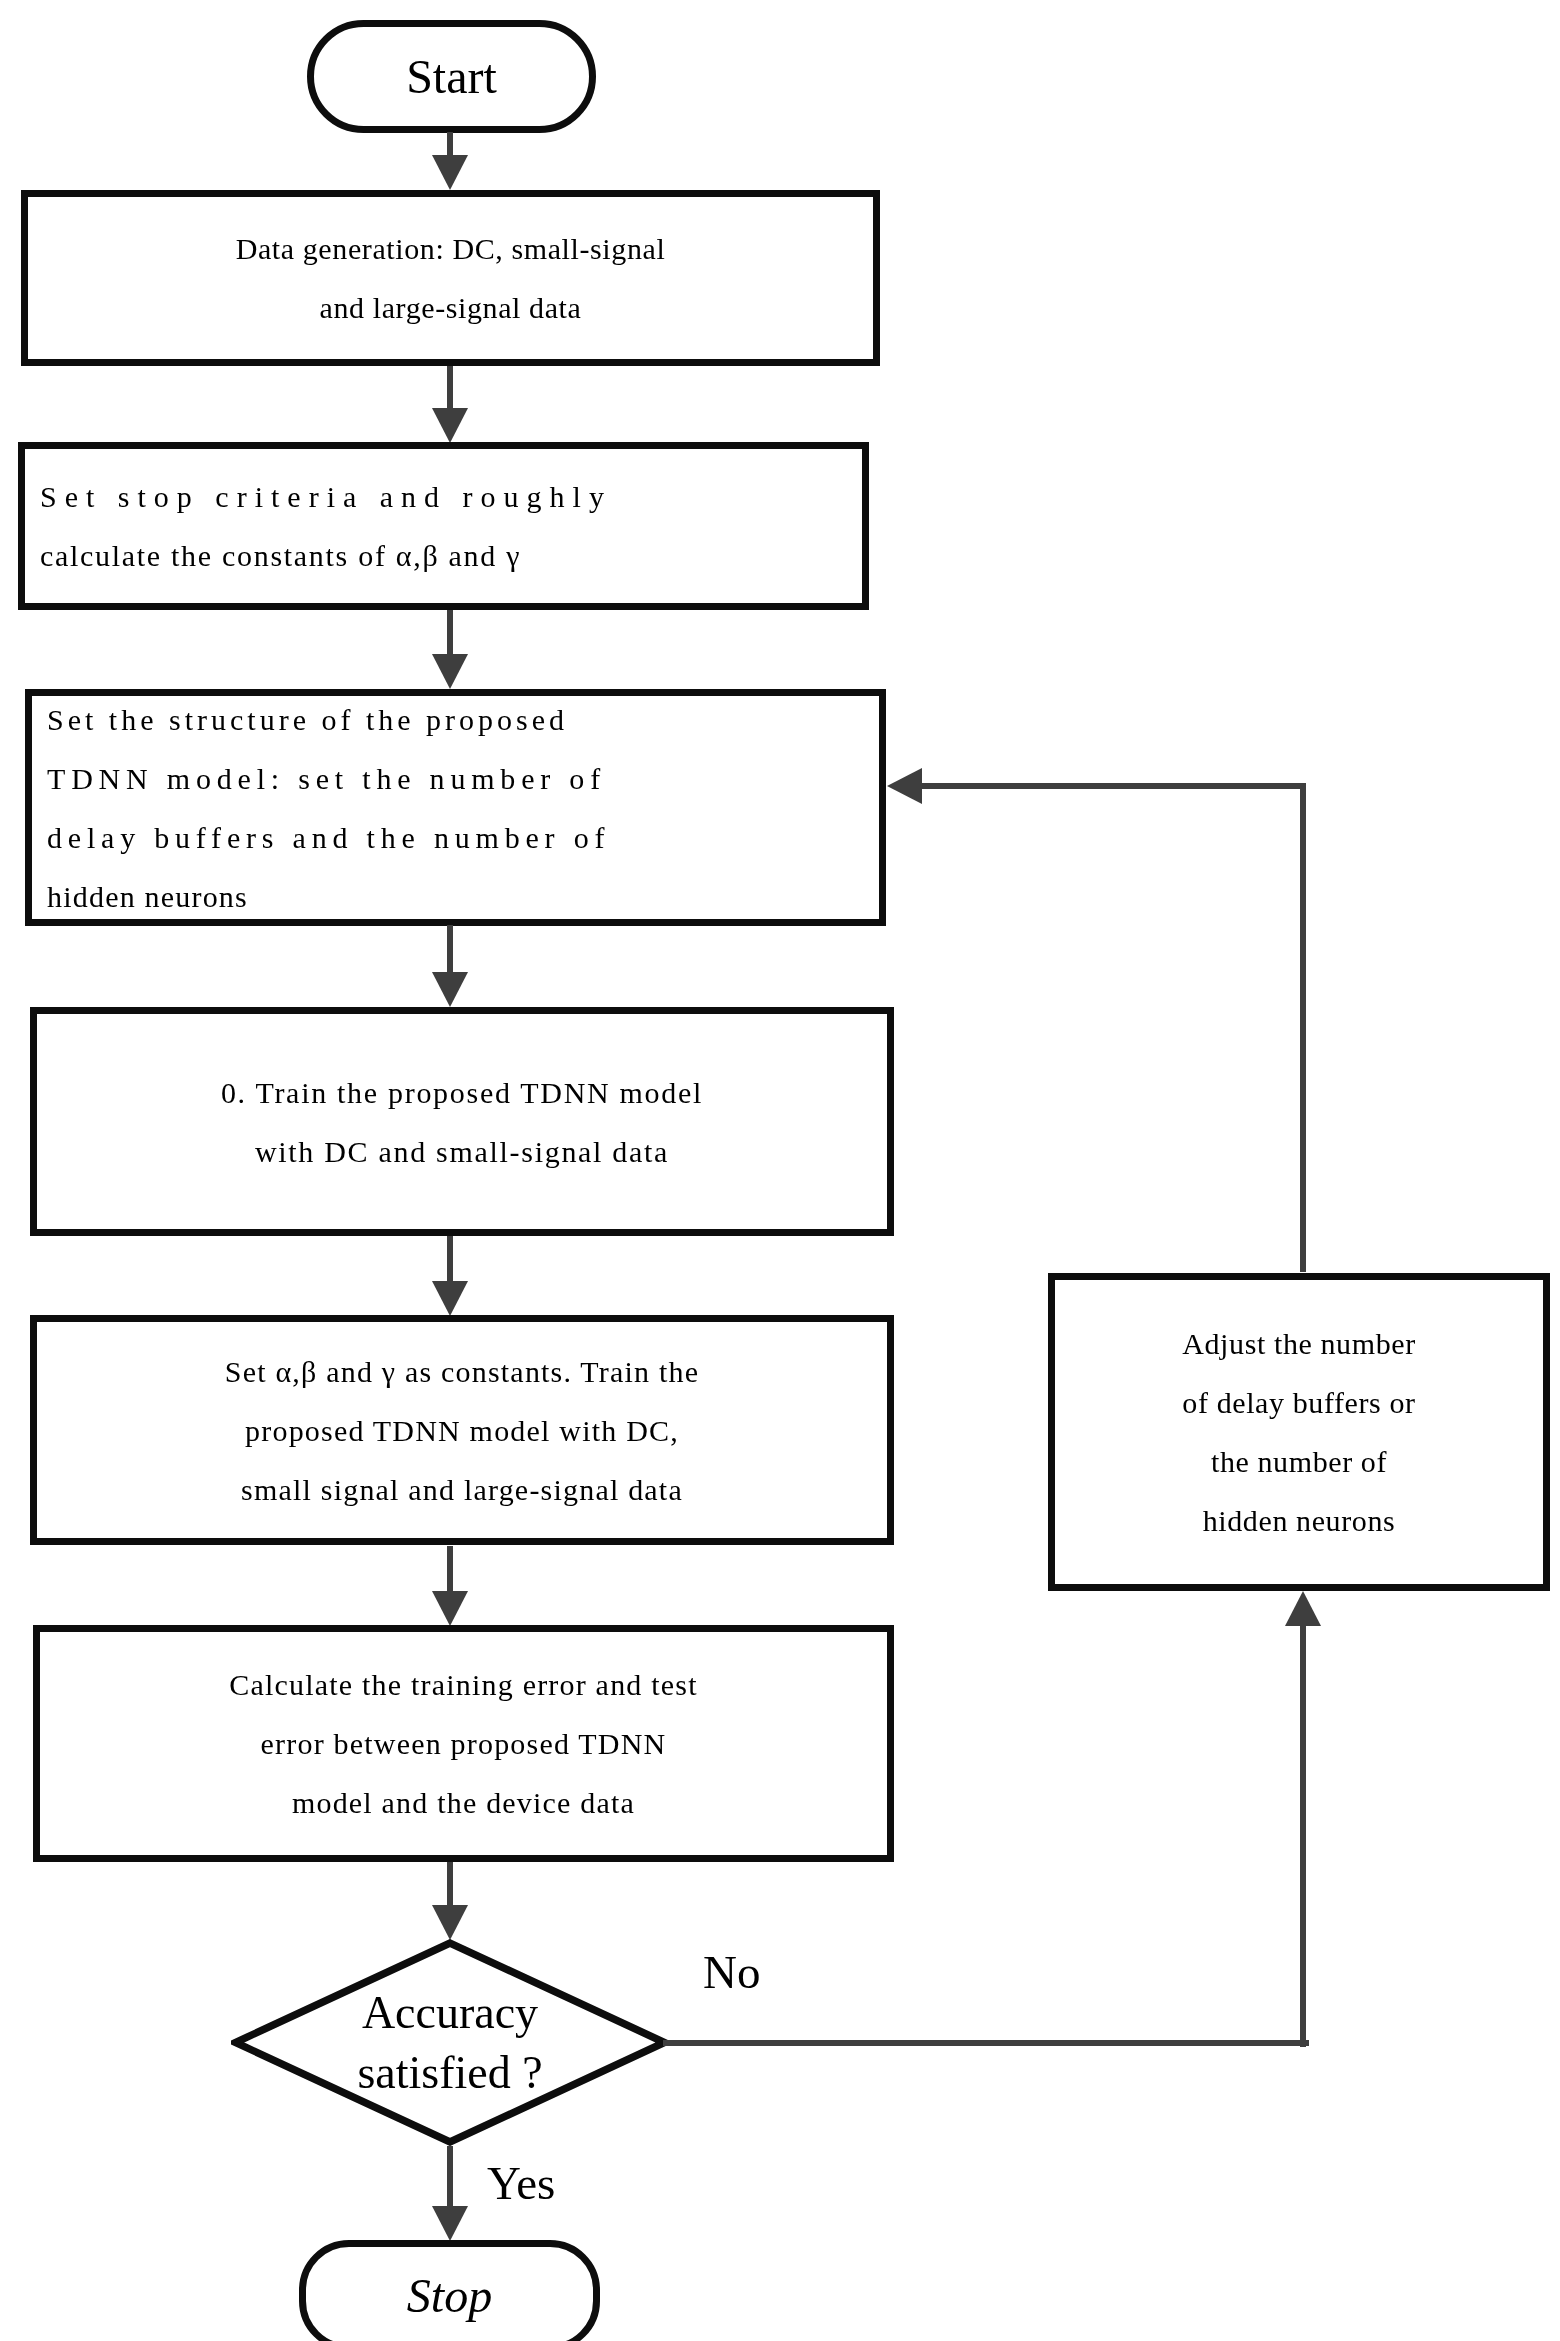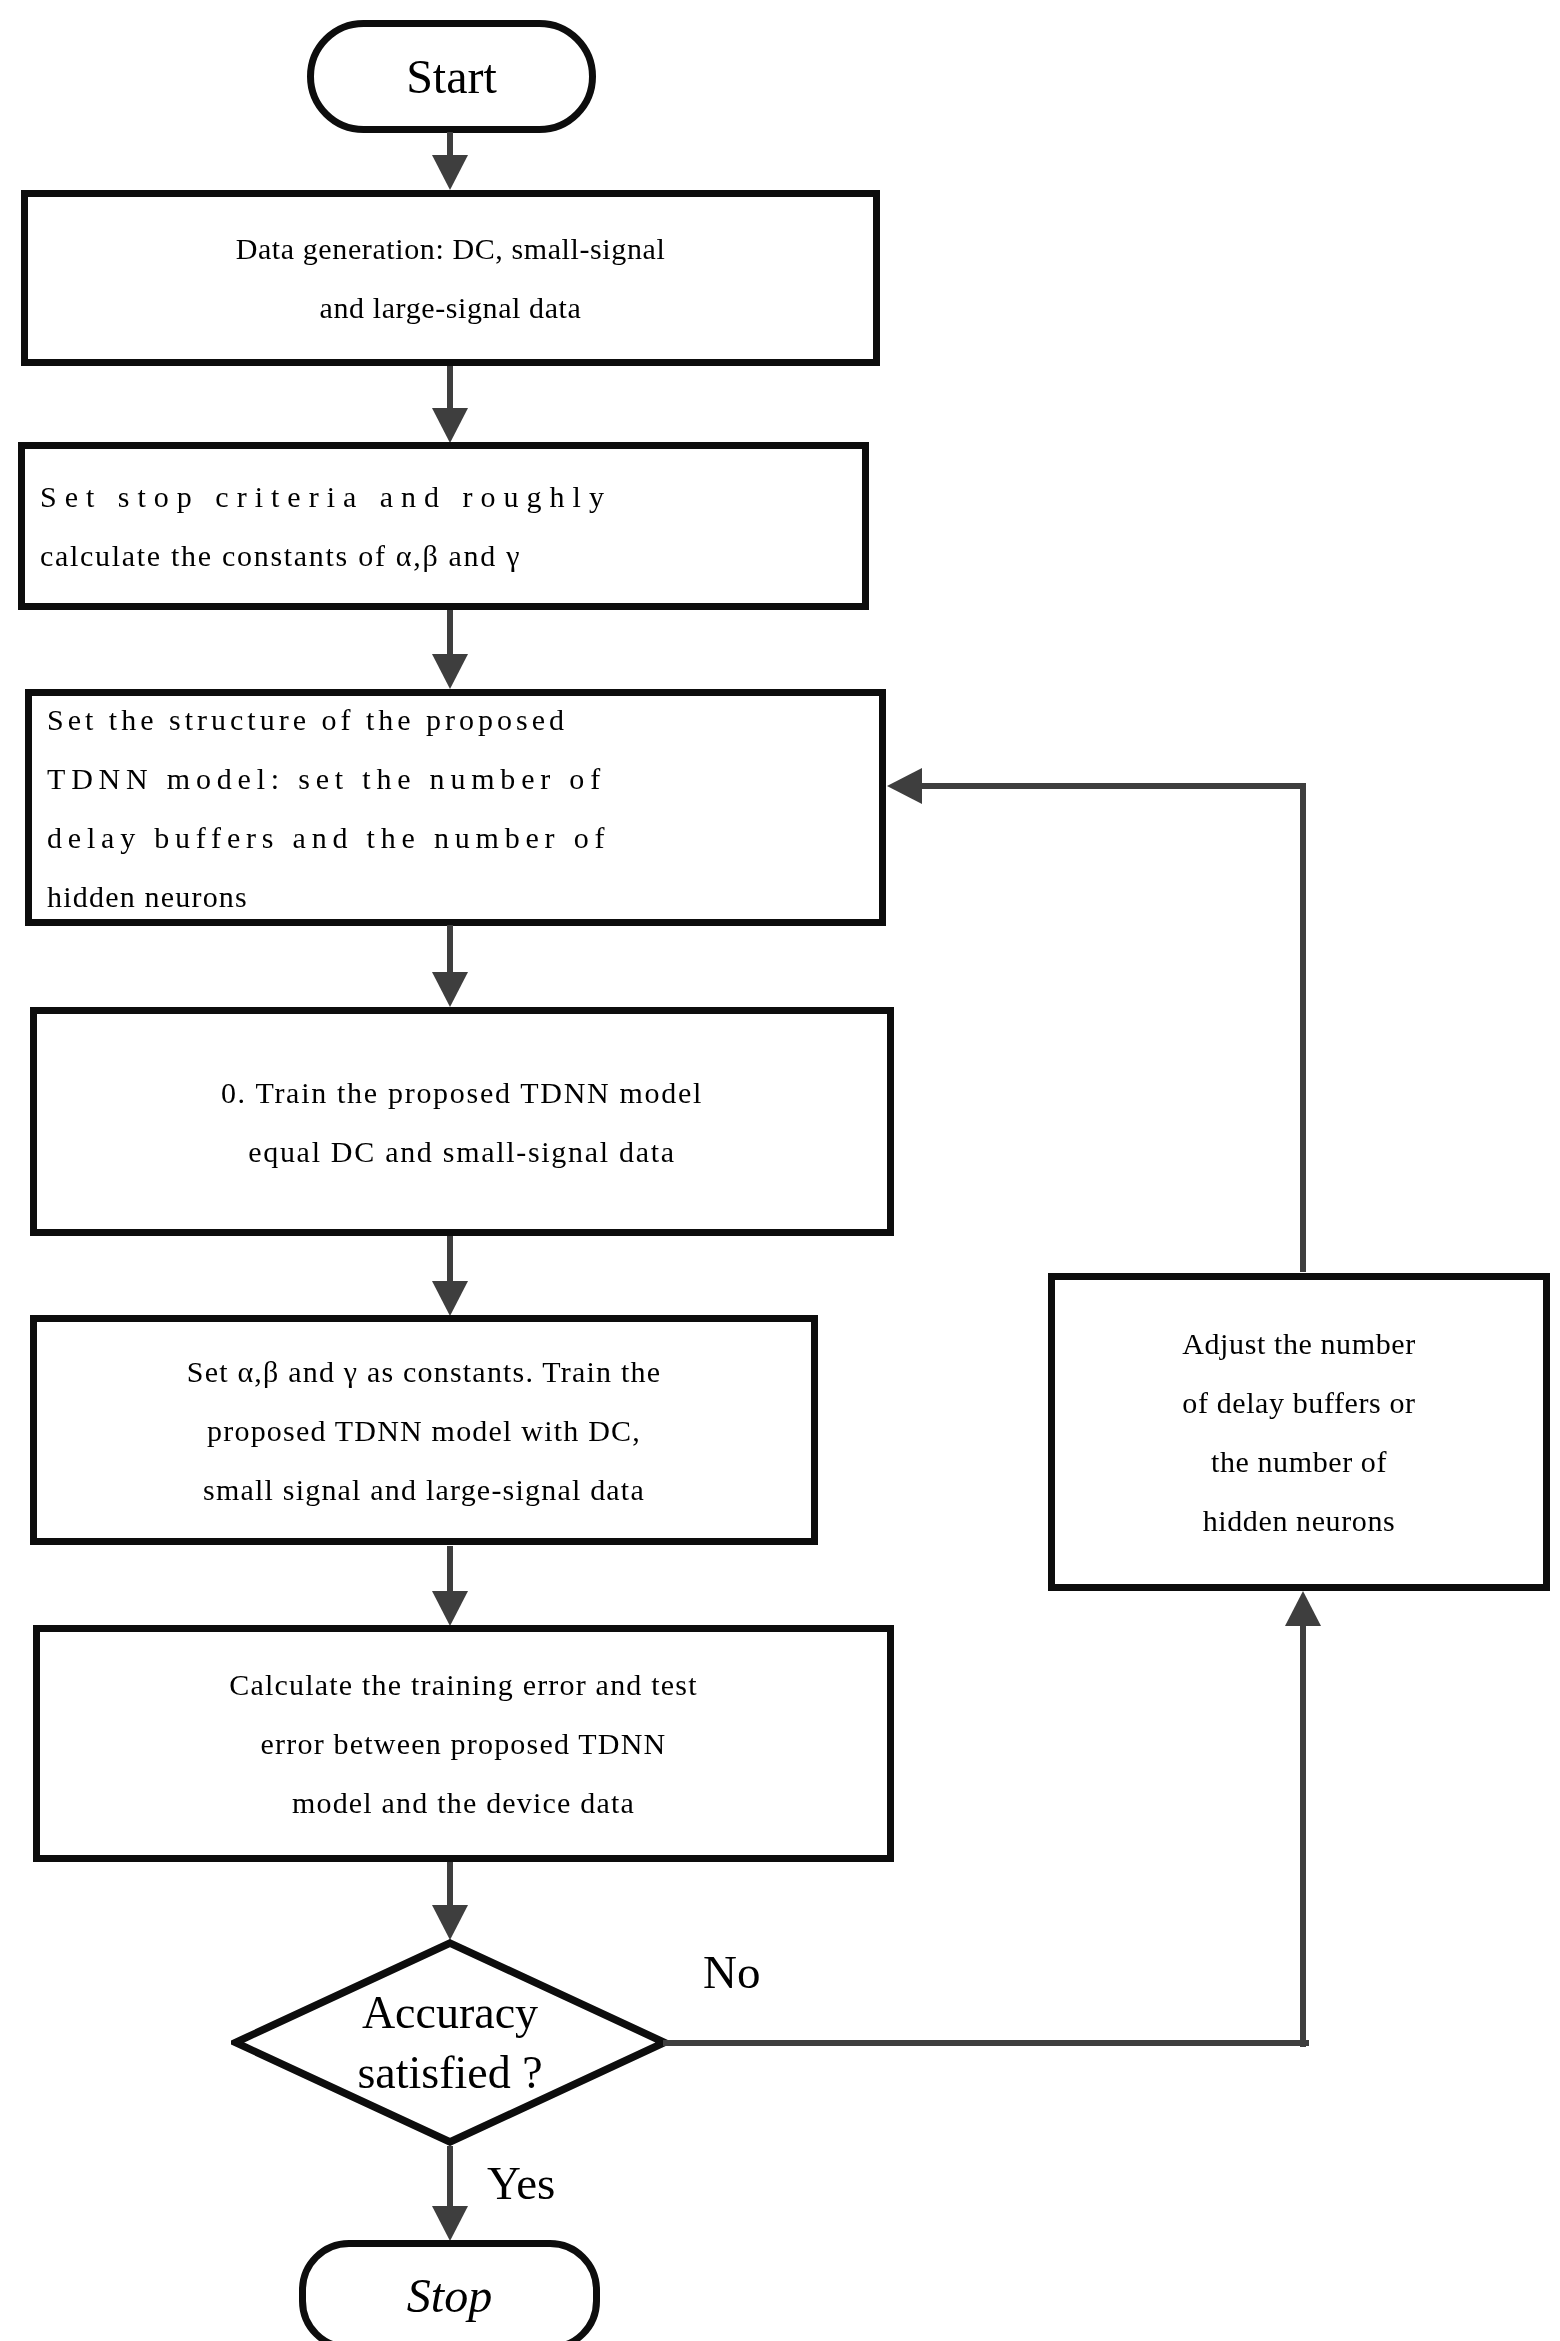--- a/index.html
+++ b/index.html
@@ -104,27 +104,27 @@
       <div class="line" data-name="text-line">TDNN model: set the number of</div>
       <div class="line" data-name="text-line">delay buffers and the number of</div>
       <div class="line" data-name="text-line">hidden neurons</div>
     </div>
 
   <div class="conn-v" style="left:447px;top:925px;height:48px;" data-name="connector-set-structure-to-train-initial"></div>
   <div class="arrow-down" style="left:432px;top:972px;" data-name="arrowhead-down-into-train-initial"></div>
 
   <div class="node center" style="left:30px;top:1007px;width:864px;height:229px;" data-name="process-train-initial">
       <div class="line" data-name="text-line">0. Train the proposed TDNN model</div>
-      <div class="line" data-name="text-line">equal DC and small-signal data</div>
+      <div class="line" data-name="text-line">with DC and small-signal data</div>
     </div>
 
   <div class="conn-v" style="left:447px;top:1236px;height:47px;" data-name="connector-train-initial-to-train-full"></div>
   <div class="arrow-down" style="left:432px;top:1281px;" data-name="arrowhead-down-into-train-full"></div>
 
-  <div class="node center" style="left:30px;top:1315px;width:788px;height:230px;" data-name="process-train-full">
+  <div class="node center" style="left:30px;top:1315px;width:864px;height:230px;" data-name="process-train-full">
       <div class="line" data-name="text-line">Set α,β and γ as constants. Train the</div>
       <div class="line" data-name="text-line">proposed TDNN model with DC,</div>
       <div class="line" data-name="text-line">small signal and large-signal data</div>
     </div>
 
   <div class="conn-v" style="left:447px;top:1546px;height:47px;" data-name="connector-train-full-to-calc-error"></div>
   <div class="arrow-down" style="left:432px;top:1591px;" data-name="arrowhead-down-into-calc-error"></div>
 
   <div class="node center" style="left:33px;top:1625px;width:861px;height:237px;" data-name="process-calc-error">
       <div class="line" data-name="text-line">Calculate the training error and test</div>

